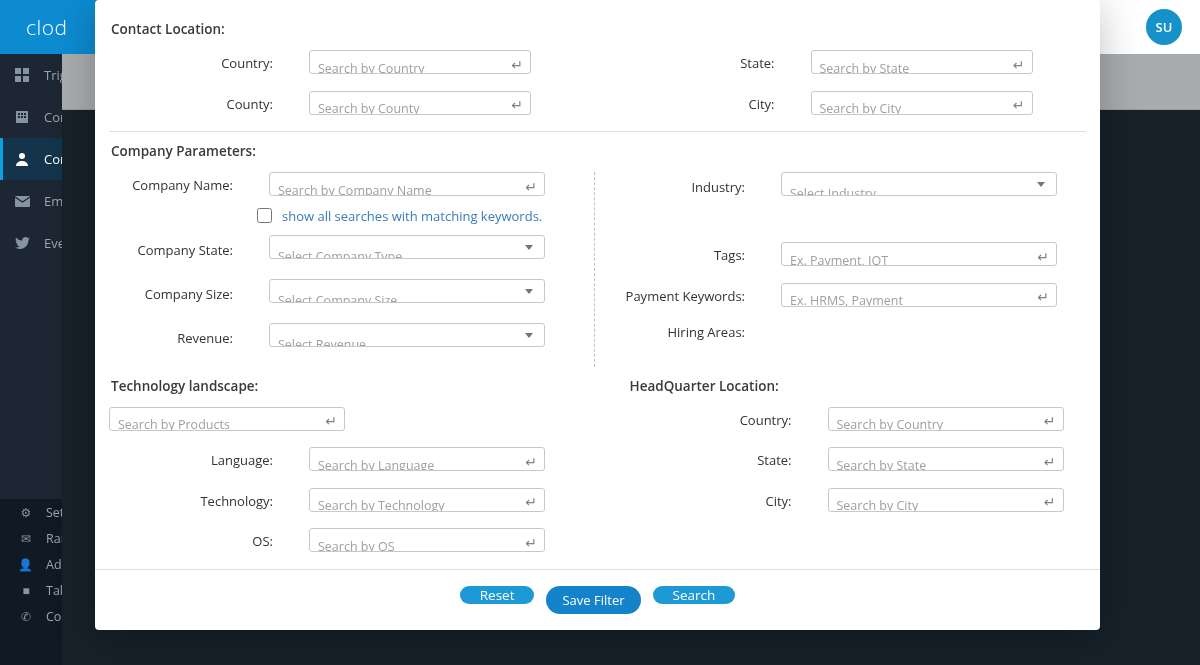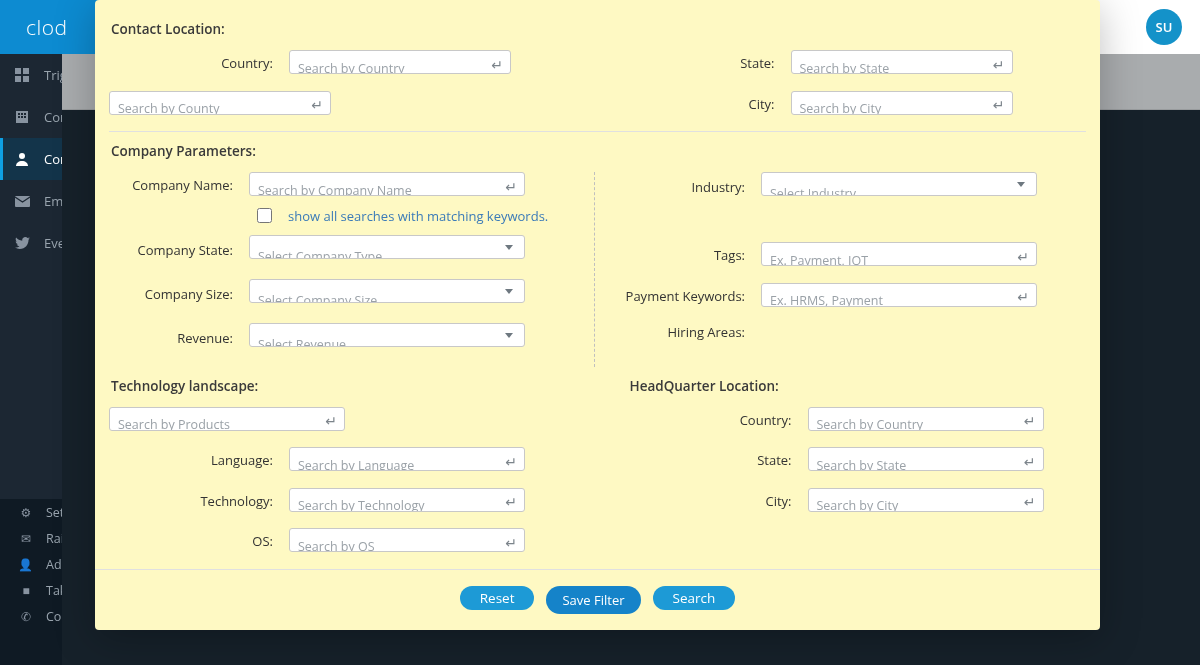--- a/index.html
+++ b/index.html
@@ -45,31 +45,31 @@
   .sidebar-bottom li{height:26px; padding-left:18px; font-size:12.5px; gap:12px;}
   .sidebar-bottom .ico{font-size:12px; color:#8893a0;}
   .dim-overlay{
     position:absolute; left:62px; top:54px; right:0; bottom:0;
     background:rgba(10,16,22,.35);
   }
 
   
   .modal{
     position:absolute; left:95px; top:0; width:1005px; height:630px;
-    background:#fef9c3; border-radius:4px;
+    background:#ffffff; border-radius:4px;
     box-shadow:0 8px 40px rgba(0,0,0,.25);
     overflow:hidden;
     display:flex; flex-direction:column;
   }
   .modal-body{ padding:10px 14px 0 14px; flex:1; }
   .section-title{ font-weight:600; font-size:13.5px; color:#3a3a3a; margin:10px 0 12px 2px;}
   .cols{ display:flex; gap:26px; }
   .col{ flex:1; }
   .col.divided{ border-right:1px dashed #bfbfbf; padding-right:20px; }
-  .row{ display:flex; align-items:center; margin-bottom:14px; }
+  .row{ display:flex; align-items:center; margin-bottom:14px;gap:20px; }
   .row .lbl{ width:140px; text-align:right; padding-right:16px; font-size:13px; color:#333; }
   .row.indent .lbl{ width:180px;}
   .row .ctrl{ flex:1; }
   .row .ctrl.narrow{ max-width:276px; }
   .row .ctrl.wide{ max-width:222px; }
   .input, .select{
     width:100%; height:24px; border:1px solid #c8c8c8; border-radius:3px;
     background:#fff; font-size:12.5px; color:#444; padding:12px 26px 0 8px;
     font-family:inherit; position:relative;
   }
@@ -85,29 +85,29 @@
   }
   .select-wrap .caret{
     position:absolute; right:10px; top:50%; transform:translateY(-50%);
     width:10px; height:10px; pointer-events:none;
   }
   .select-wrap .caret::before{
     content:''; position:absolute; left:0; top:0;
     border-left:4px solid transparent; border-right:4px solid transparent;
     border-top:5px solid #6e7880;
   }
-  .chk-row{ display:flex; align-items:center; gap:16px; margin:-6px 0 10px 148px; font-size:13px; color:#3b7bb8;}
+  .chk-row{ display:flex; align-items:center; gap:10px; margin:-6px 0 10px 148px; font-size:13px; color:#3b7bb8;}
   .chk-row input{ width:15px; height:15px; }
   hr.light{ border:none; border-top:1px solid #e0e0e0; margin:0 0 10px 0;}
   .footer{
     border-top:1px solid #e0e0e0; padding:16px 0 22px 0;
     display:flex; justify-content:center; gap:12px;
   }
   .btn{
-    border:none; border-radius:16px; height:24px; padding:0 20px;
+    border:none; border-radius:16px; height:18px; padding:0 20px;
     font-size:13.5px; color:#fff; cursor:pointer; font-family:inherit;
   }
   .btn.reset{ background:#1d9ad6; }
   .btn.save{ background:#1583c9; font-size:13px; height:28px; padding:0 16px; }
   .btn.search{ background:#1d9ad6; }
 
   .two-section{ display:flex; gap:60px; }
   .two-section .half{ flex:1; }
 
   
@@ -216,20 +216,21 @@
         <div class="row indent">
           <div class="lbl">Country:</div>
           <div class="ctrl wide">
             <div class="input-wrap">
               <input class="input" placeholder="Search by Country" style="">
               <span class="return">↵</span>
             </div>
           </div>
         </div>
         <div class="row indent">
+          <div class="lbl">County:</div>
           <div class="ctrl wide">
             <div class="input-wrap">
               <input class="input" placeholder="Search by County" style="">
               <span class="return">↵</span>
             </div>
           </div>
         </div>
       </div>
       <div class="col">
         <div class="row indent">

